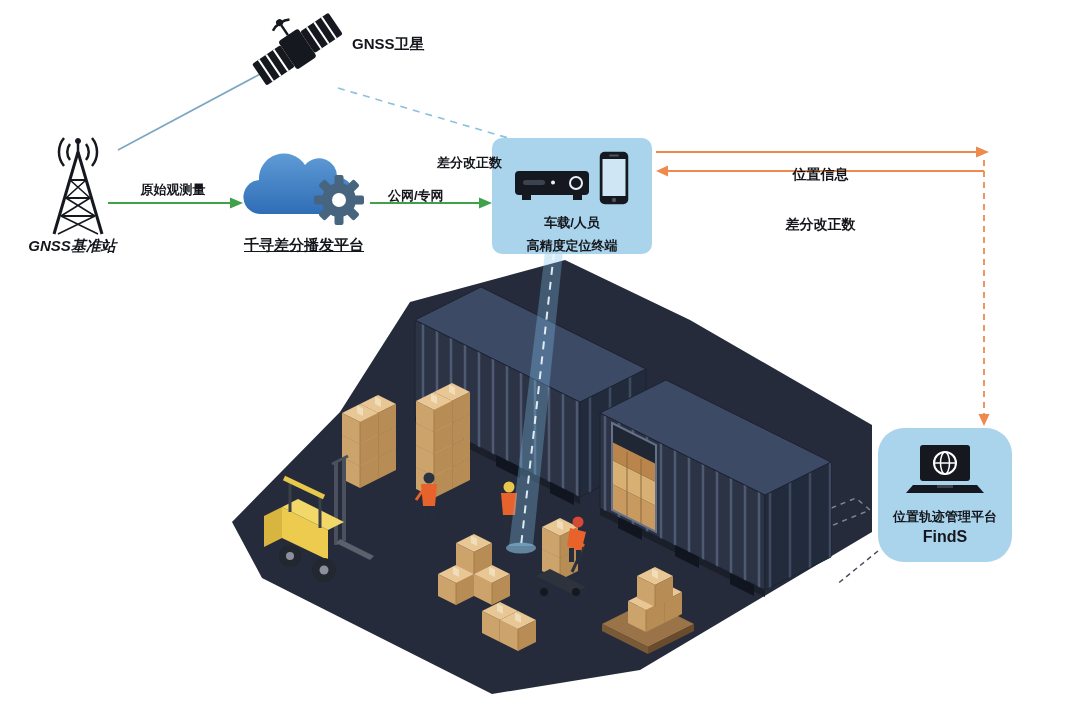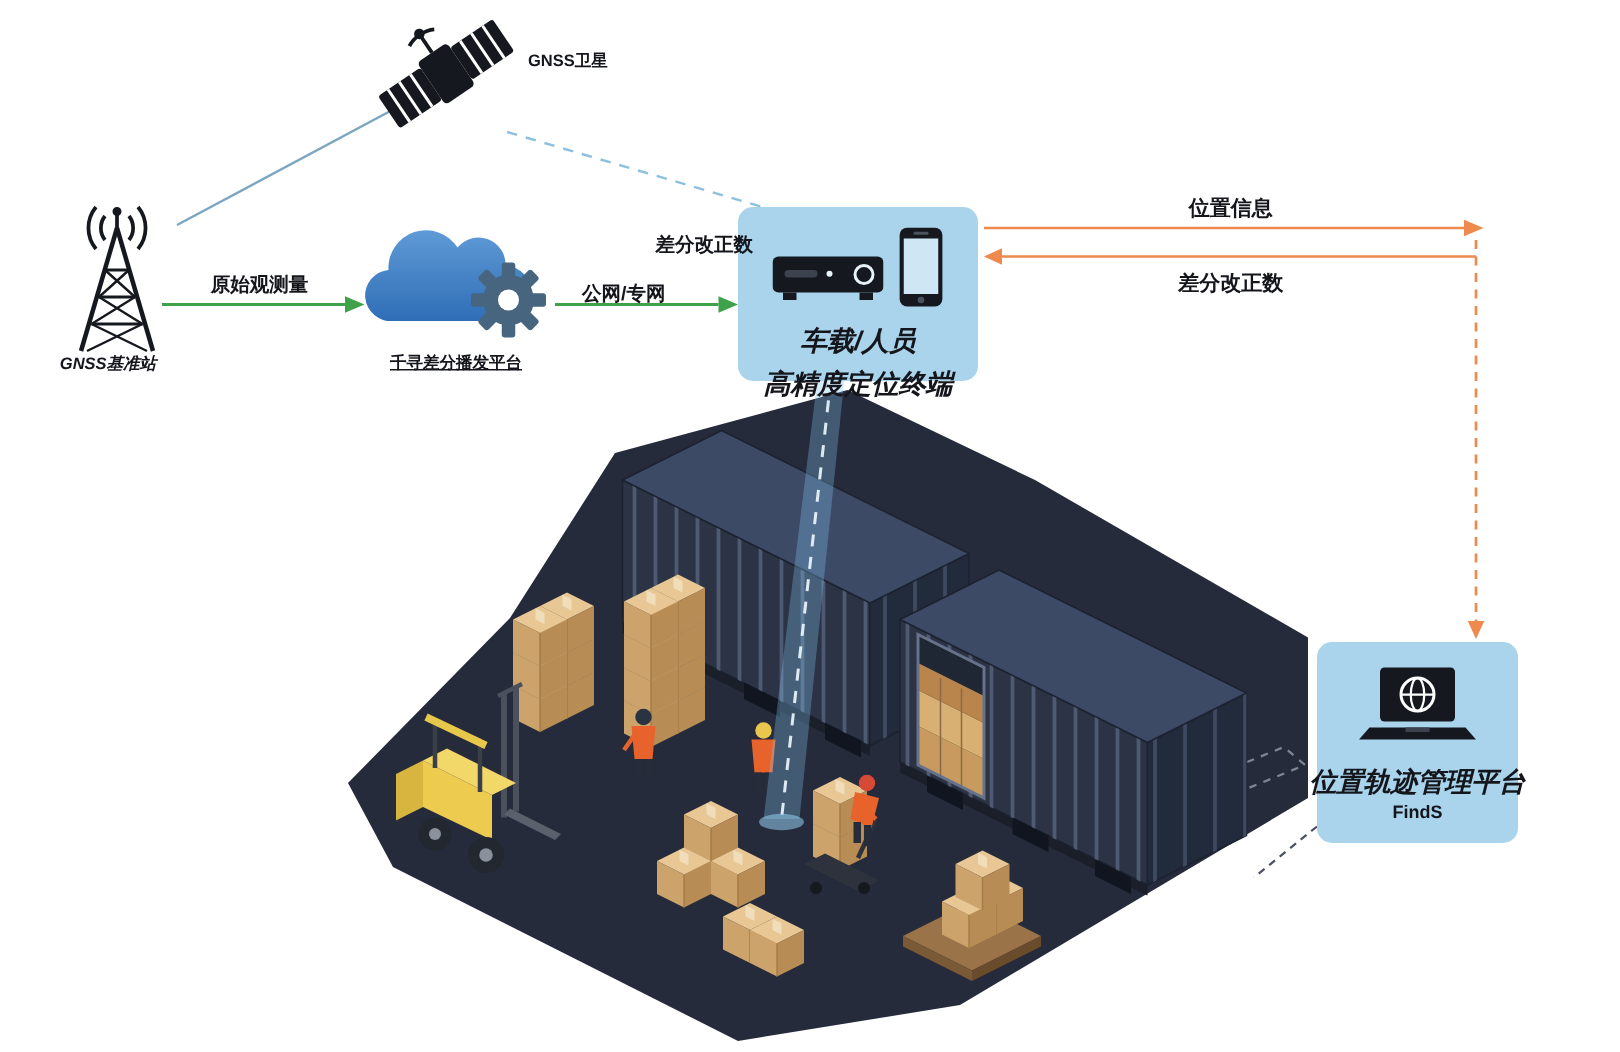--- a/index.html
+++ b/index.html
@@ -1,34 +1,34 @@
 <!DOCTYPE html>
 <html><head>
 <meta charset="utf-8">
 <style>
   * { margin: 0; padding: 0; box-sizing: border-box; }
   html, body { background: #ffffff; }
   body { font-family: "Liberation Sans", "DejaVu Sans", sans-serif; }
   .canvas { position: relative; width: 1080px; height: 701px; background: #fff; overflow: hidden; }
-  .lbl { position: absolute; font-weight: 700; color: #14161c; font-size: 11px; line-height: 1.25; white-space: nowrap; z-index: 10; }
+  .lbl { position: absolute; font-weight: 700; color: #14161c; font-size: 15px; line-height: 1.25; white-space: nowrap; z-index: 10; }
   .lbl.sm { font-size: 13px; }
-  .lbl.md { font-size: 14px; }
+  .lbl.md { font-size: 14px; margin-top: 36px; }
   .center { text-align: center; }
 
   .icon-wrap { position: absolute; z-index: 10; }
 
   .bubble { position: absolute; background: #a9d4ec; border-radius: 10px; display: flex; flex-direction: column; align-items: center; z-index: 10; }
-  .bubble .b-title { font-weight: 700; color: #14161c; font-size: 18px; line-height: 1.35; white-space: nowrap; font-style: italic; }
-  .bubble .b-sub { font-weight: 700; color: #14161c; font-size: 12px; line-height: 1.35; white-space: nowrap; }
+  .bubble .b-title { font-weight: 700; color: #14161c; font-size: 13px; line-height: 1.35; white-space: nowrap; }
+  .bubble .b-sub { font-weight: 700; color: #14161c; font-size: 16px; line-height: 1.35; white-space: nowrap; }
 
   #terminal-bubble { left: 492px; top: 138px; width: 160px; height: 116px; }
   #terminal-bubble .term-icons { display: flex; align-items: flex-end; gap: 10px; margin-top: 13px; }
   #terminal-bubble .b-title { margin-top: 5px; }
 
-  #finds-bubble { left: 878px; top: 428px; width: 134px; height: 134px; }
+  #finds-bubble { left: 878px; top: 428px; width: 134px; height: 134px; border-radius: 26px; }
   #finds-bubble .laptop { margin-top: 15px; }
   #finds-bubble .b-title { margin-top: 7px; }
 
   #scene-svg { position: absolute; left: 220px; top: 240px; z-index: 1; }
   #overlay-svg { position: absolute; left: 0; top: 0; z-index: 5; pointer-events: none; }
 </style>
 </head>
 <body>
 
 <div class="canvas">

